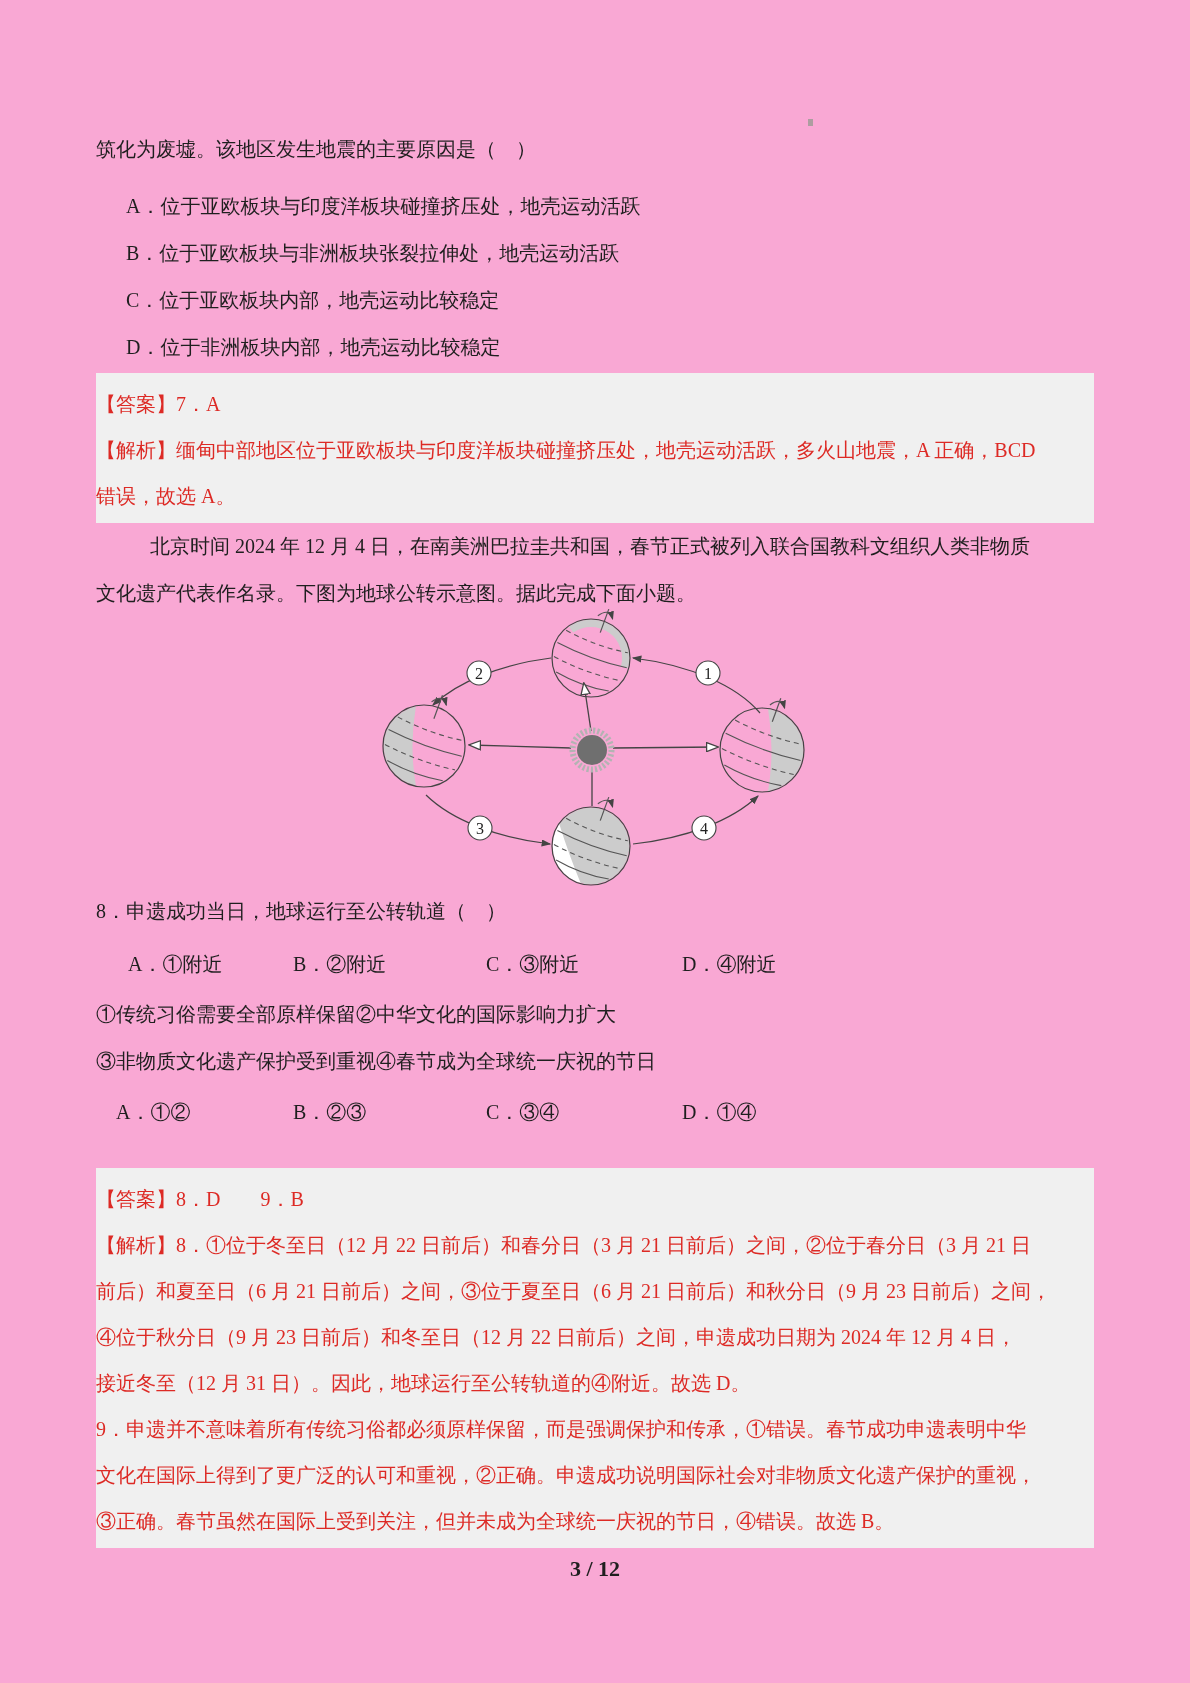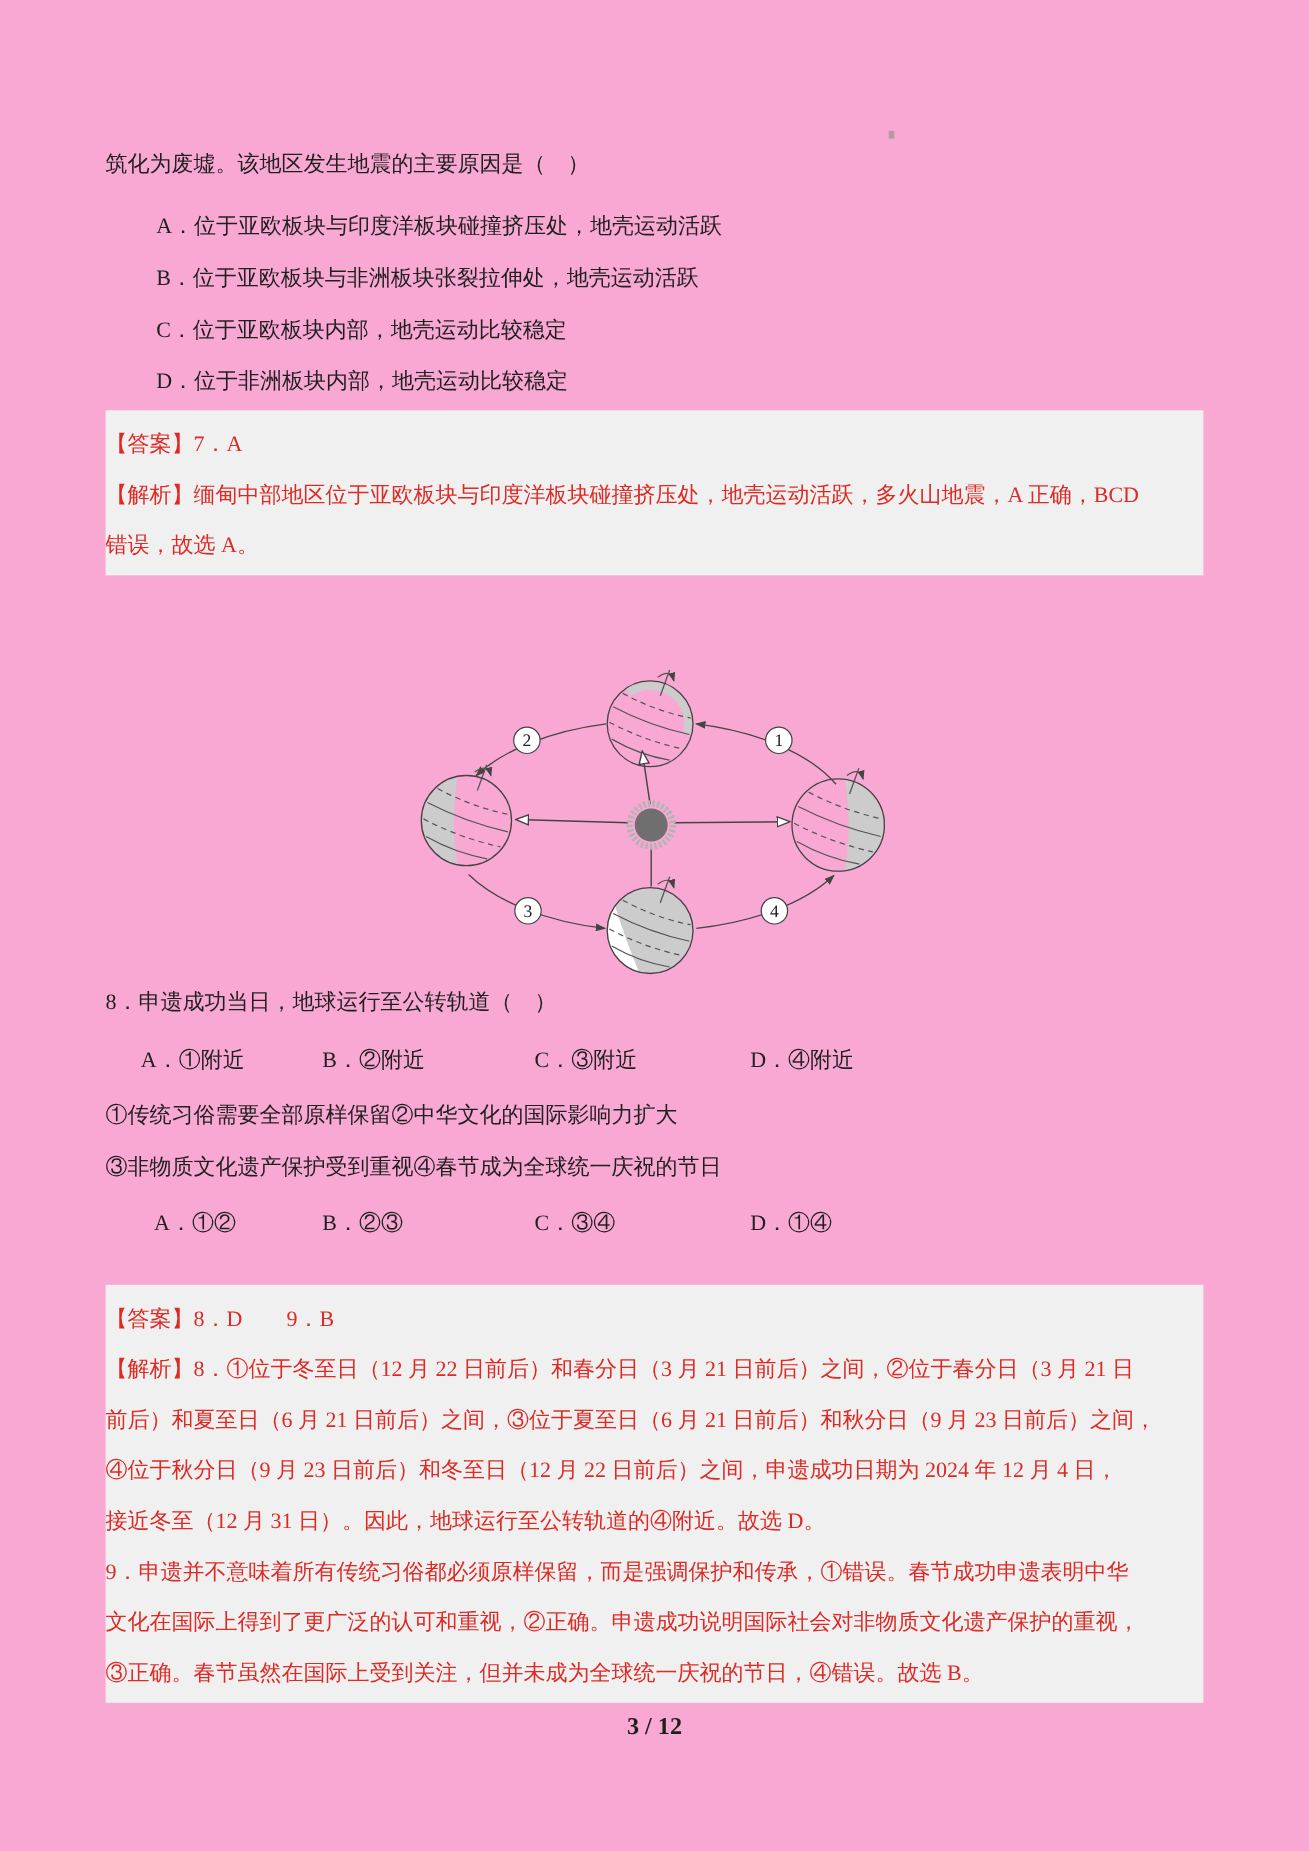--- a/index.html
+++ b/index.html
@@ -1,20 +1,20 @@
 <!DOCTYPE html>
 <html style="--ans-red: #dd2a25; --ans-bg: #f0f0f0;"><head>
 <meta charset="utf-8">
 <style>
   html,body{margin:0;padding:0;background:#fff;}
   .page{position:relative;width:1190px;height:1683px;background:#f9a8d4;overflow:hidden;
         font-family:"Liberation Serif","DejaVu Serif",serif;color:#1f1f1f;font-size:20px;}
   .sec{position:absolute;left:96px;width:998px;}
   .line{line-height:47px;white-space:pre-wrap;}
-  .opt{margin-left:46px;}
+  .opt{margin-left:30px;}
   .opt.first{margin-top:10px;}
   .ansblock{background:var(--ans-bg,#f0f0f0);color:var(--ans-red,#dd2a25);padding:8px 0 4px 0;}
   .ansblock .line{line-height:46px;}
   .optrow{position:relative;height:47px;}
   .optcol{position:absolute;top:0;line-height:47px;white-space:pre;}
   .footer{position:absolute;left:0;width:100%;text-align:center;font-weight:bold;font-size:22px;}
   .stray{position:absolute;width:5px;height:7px;background:#9a9a92;opacity:.8;}
   svg text{font-family:"Liberation Serif","DejaVu Serif",serif;}
 </style>
 </head>
@@ -31,20 +31,24 @@
     <div class="line opt">C．位于亚欧板块内部，地壳运动比较稳定</div>
     <div class="line opt">D．位于非洲板块内部，地壳运动比较稳定</div>
   </div>
 
   <div class="sec ansblock" style="top:373px;">
     <div class="line">【答案】7．A</div>
     <div class="line">【解析】缅甸中部地区位于亚欧板块与印度洋板块碰撞挤压处，地壳运动活跃，多火山地震，A 正确，BCD</div>
     <div class="line">错误，故选 A。</div>
   </div>
 
+  <div class="sec" style="top:523px;">
+    <div class="line" style="text-indent:54px;">北京时间 2024 年 12 月 4 日，在南美洲巴拉圭共和国，春节正式被列入联合国教科文组织人类非物质</div>
+    <div class="line">文化遗产代表作名录。下图为地球公转示意图。据此完成下面小题。</div>
+  </div>
 
   <svg id="orbit-svg" style="position:absolute;left:370px;top:585px;" width="450" height="310" viewBox="0 0 450 310">
     <defs>
       <marker id="arrow" viewBox="0 0 8 6" refX="7" refY="3" markerWidth="8" markerHeight="6" orient="auto">
         <path d="M0 0 L8 3 L0 6 Z" fill="#444"></path>
       </marker>
       <marker id="oarrow" viewBox="0 0 10 8" refX="8.5" refY="4" markerWidth="10" markerHeight="8" orient="auto">
         <path d="M0.5 0.5 L9.5 4 L0.5 7.5 Z" fill="#ffffff" stroke="#444" stroke-width="1"></path>
       </marker>
     </defs>
@@ -167,21 +171,21 @@
       <span class="optcol" style="left:197px;">B．②附近</span>
       <span class="optcol" style="left:390px;">C．③附近</span>
       <span class="optcol" style="left:586px;">D．④附近</span>
     </div>
   </div>
 
   <div class="sec" style="top:991px;">
     <div class="line">①传统习俗需要全部原样保留②中华文化的国际影响力扩大</div>
     <div class="line">③非物质文化遗产保护受到重视④春节成为全球统一庆祝的节日</div>
     <div class="optrow" style="margin-top:4px;">
-      <span class="optcol" style="left:44px;">A．①②</span>
+      <span class="optcol" style="left:20px;">A．①②</span>
       <span class="optcol" style="left:197px;">B．②③</span>
       <span class="optcol" style="left:390px;">C．③④</span>
       <span class="optcol" style="left:586px;">D．①④</span>
     </div>
   </div>
 
   <div class="sec ansblock" style="top:1168px;">
     <div class="line">【答案】8．D　　9．B</div>
     <div class="line">【解析】8．①位于冬至日（12 月 22 日前后）和春分日（3 月 21 日前后）之间，②位于春分日（3 月 21 日</div>
     <div class="line">前后）和夏至日（6 月 21 日前后）之间，③位于夏至日（6 月 21 日前后）和秋分日（9 月 23 日前后）之间，</div>

